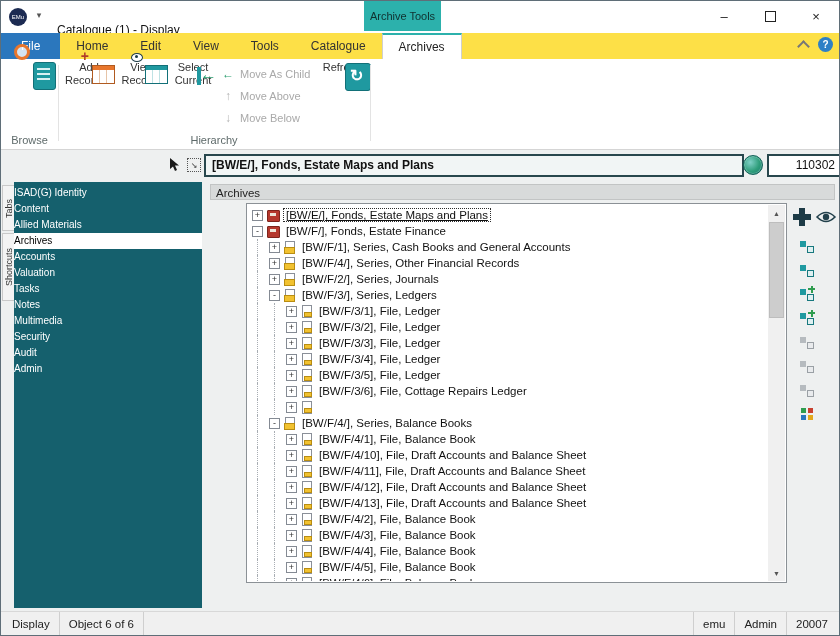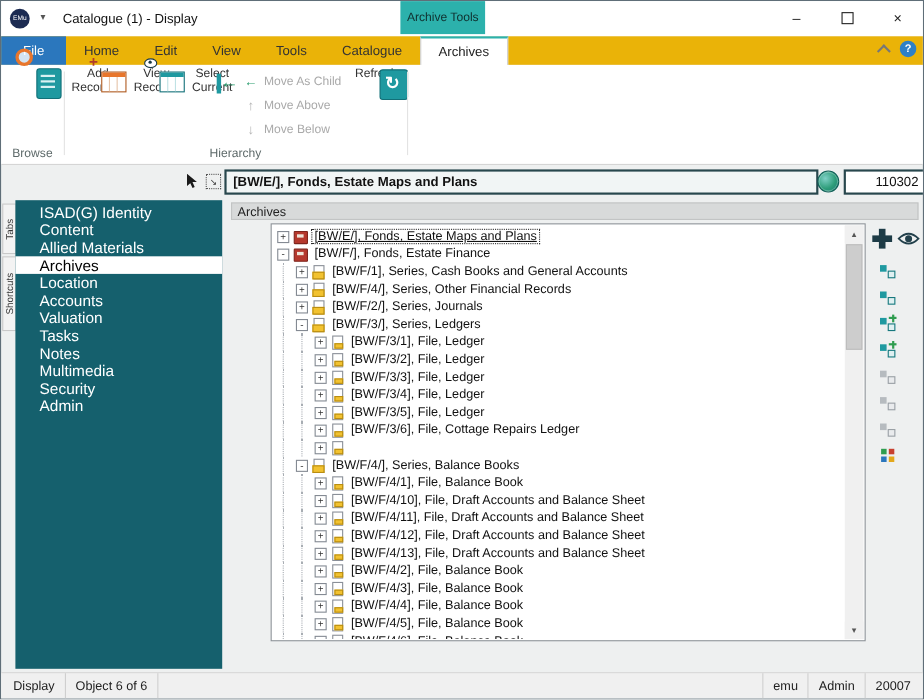--- a/index.html
+++ b/index.html
@@ -4,29 +4,29 @@
 <style>
   html,body{margin:0;padding:0;background:#fff;}
   .window{position:relative;width:840px;height:636px;box-sizing:border-box;border:1px solid #5f6e78;
           background:#eef0f0;font-family:"Liberation Sans",sans-serif;overflow:hidden;
           -webkit-font-smoothing:antialiased;}
   
   .titlebar{position:absolute;left:0;top:0;right:0;height:32px;background:#fff;}
   .app-icon{position:absolute;left:8px;top:7px;width:18px;height:18px;border-radius:50%;
             background:#1c2b52;color:#fff;font-size:6px;display:flex;align-items:center;justify-content:center;}
   .title-caret{position:absolute;left:32px;top:9px;font-size:9px;color:#555;width:12px;text-align:center;}
-  .title-text{position:absolute;left:56px;top:9px;font-size:12px;color:#111;}
+  .title-text{position:absolute;left:56px;top:22px;font-size:12px;color:#111;}
   .ctx-header{position:absolute;left:363px;top:0;width:77px;height:30px;background:#2cb1ac;
               color:#10302f;font-size:11px;display:flex;align-items:center;justify-content:center;}
   .winbtn{position:absolute;top:0;width:46px;height:30px;display:flex;align-items:center;justify-content:center;
           font-size:13px;color:#222;}
   .btn-min{right:92px;} .btn-max{right:46px;} .btn-close{right:0;}
   .max-glyph{width:9px;height:9px;border:1px solid #222;}
   
-  .ribbon-tabs{position:absolute;left:0;top:32px;right:0;height:26px;background:#eab308;
+  .ribbon-tabs{position:absolute;left:0;top:32px;right:0;height:26px;background:#fde047;
                border-bottom:1px solid #e0e0e0;display:flex;align-items:stretch;}
   .rtab{padding:0 16px;display:flex;align-items:center;font-size:12px;color:#333;}
   .rtab-file{background:#2b77bd;color:#fff;padding:0 20px;}
   .rtab-active{background:#fff;border:1px solid #cfcfcf;border-bottom:1px solid #fff;
                border-top:2px solid #2cb1ac;margin-bottom:-1px;color:#222;}
   .ribbon-right{position:absolute;right:6px;top:36px;display:flex;gap:10px;align-items:center;}
   .chev-up{width:7px;height:7px;border-left:2px solid #777;border-top:2px solid #777;transform:rotate(45deg);margin-top:3px;}
   .help-circle{width:15px;height:15px;border-radius:50%;background:#2e80c6;color:#fff;font-size:10px;font-weight:bold;
                display:flex;align-items:center;justify-content:center;}
   
@@ -80,21 +80,21 @@
          border:1px solid #116058;box-shadow:inset 0 0 0 1px rgba(255,255,255,.25);}
   .irn-field{position:absolute;left:766px;top:153px;width:66px;height:19px;background:#fff;border:2px solid #28474d;
              font-size:12px;color:#111;line-height:19px;text-align:right;padding-right:16px;}
   
   .rail-tab{position:absolute;left:1px;width:11px;background:#f3f3f3;border:1px solid #c9c9c9;
             display:flex;align-items:center;justify-content:center;font-size:9px;color:#333;
             writing-mode:vertical-rl;transform:rotate(180deg);}
   .rail-tabs{top:184px;height:44px;} .rail-shortcuts{top:232px;height:66px;}
   
   .sidebar{position:absolute;left:13px;top:181px;width:188px;height:426px;background:#15606d;padding-top:3px;box-sizing:border-box;}
-  .side-item{height:16px;line-height:16px;padding-left:22px;font-size:14px;color:#fff;white-space:nowrap;}
+  .side-item{height:16px;line-height:16px;padding-left:0;font-size:10px;color:#fff;white-space:nowrap;}
   .side-item.active{background:#fff;color:#000;}
   
   .group-caption{position:absolute;left:209px;top:183px;width:625px;height:16px;background:#d8dada;
                  border:1px solid #c2c4c4;font-size:11.5px;color:#222;line-height:16px;padding-left:5px;box-sizing:border-box;}
   .tree-panel{position:absolute;left:245px;top:202px;width:541px;height:380px;background:#fff;border:1px solid #8b9196;box-sizing:border-box;}
   .tree{position:absolute;left:1px;top:1px;right:18px;bottom:1px;overflow:hidden;padding:2px 0 0 4px;}
   .trow{display:flex;align-items:center;height:16px;font-size:11.5px;color:#111;white-space:nowrap;}
   .guides{display:flex;height:16px;}
   .guide{width:17px;position:relative;}
   .guide::before{content:"";position:absolute;left:5px;top:0;bottom:0;border-left:1px dotted #a8adb3;}
@@ -273,34 +273,34 @@
   <div class="sidebar">
 
       <div class="side-item">ISAD(G) Identity</div>
 
       <div class="side-item">Content</div>
 
       <div class="side-item">Allied Materials</div>
 
       <div class="side-item active">Archives</div>
 
-      <div class="side-item">Location</div>
 
       <div class="side-item">Accounts</div>
 
       <div class="side-item">Valuation</div>
 
       <div class="side-item">Tasks</div>
 
       <div class="side-item">Notes</div>
 
       <div class="side-item">Multimedia</div>
 
       <div class="side-item">Security</div>
 
+      <div class="side-item">Audit</div>
 
       <div class="side-item">Admin</div>
     </div>
 
   <div class="group-caption">Archives</div>
 
   <div class="tree-panel">
     <div class="tree">
 
         <div class="trow">

